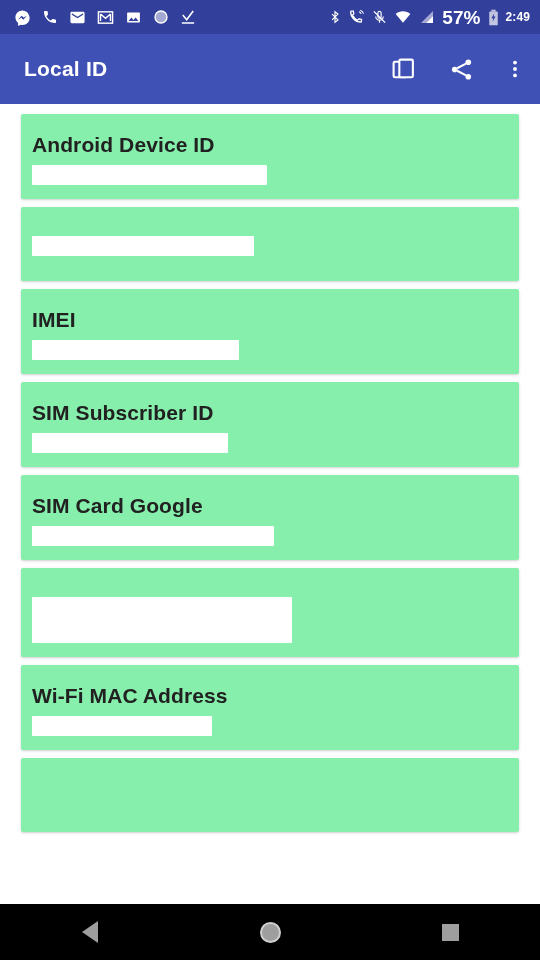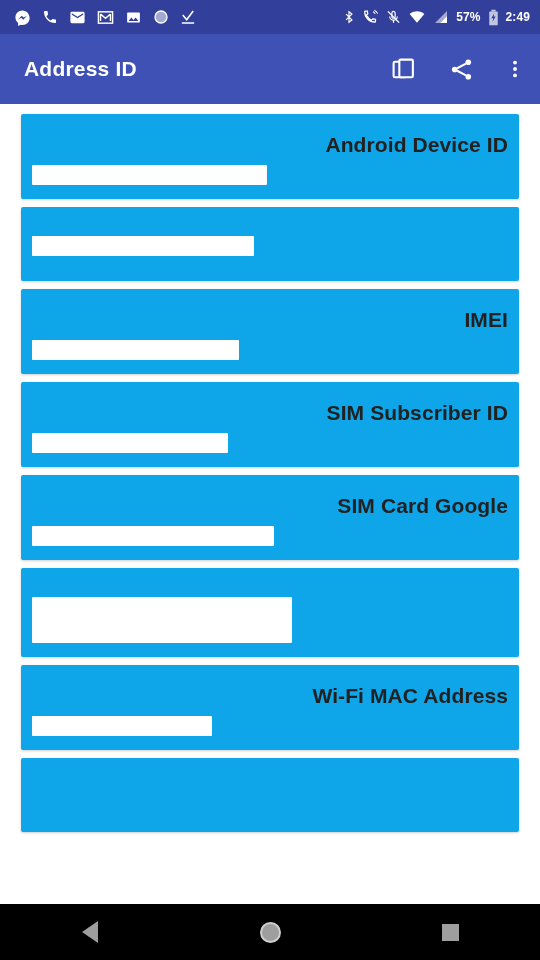--- a/index.html
+++ b/index.html
@@ -15,21 +15,21 @@
   .status-bar{
     position:absolute; top:0; left:0; width:540px; height:34px;
     background:#33409B;
     display:flex; align-items:center; justify-content:space-between;
     padding:0 10px 0 14px;
   }
   .status-left{ display:flex; align-items:center; gap:11px; }
   .status-right{ display:flex; align-items:center; gap:7px; }
   .sicon{ display:block; }
   .status-text{
-    color:#ffffff; font-size:12px; font-weight:bold;
+    color:#ffffff; font-size:19px; font-weight:bold;
     letter-spacing:.1px; line-height:1; white-space:nowrap;
   }
   .clock{ font-size:12px; }
 
   
   .app-bar{
     position:absolute; top:34px; left:0; width:540px; height:70px;
     background:#3F51B5;
     display:flex; align-items:center;
   }
@@ -46,26 +46,25 @@
   .bar-btn:last-child{ width:50px; }
 
   
   .content{
     position:absolute; top:104px; left:0; width:540px; height:800px;
     background:#FFFFFF; overflow:hidden;
   }
   .card{
     position:relative;
     margin:0 21px 8px 21px;
-    background:#0ea5e9;
+    background:#86efac;
     border-radius:2px;
     box-shadow:0 1px 2px rgba(0,0,0,.13), 0 1px 4px rgba(0,0,0,.07);
     padding:20px 11px 14px 11px;
     min-height:74px;
-    text-align:right;
   }
   .card:first-child{ margin-top:10px; }
   .card-title{
     font-size:21px; font-weight:bold; color:#212121;
     letter-spacing:.1px; line-height:1.05;
   }
   .card-value{
     margin-top:9px;
     color:#5b5b5b; font-size:15px;
     background:#FFFFFF;
@@ -155,21 +154,21 @@
       <svg class="sicon" width="11" height="17" viewBox="0 0 14 24">
           <rect x="4" y="1" width="6" height="2.5" fill="#fff" opacity=".7"></rect>
           <rect x="1" y="3.5" width="12" height="19.5" rx="1.2" fill="#fff" opacity=".7"></rect>
           <path fill="#33409B" d="M8 6l-4 7h2.6l-1 5 4.4-7.5H7.3z"></path>
         </svg>
       <span class="status-text clock">2:49</span>
     </div>
   </div>
 
   <div class="app-bar">
-    <div class="app-title">Address ID</div>
+    <div class="app-title">Local ID</div>
     <div class="bar-actions">
       <div class="bar-btn">
         <svg width="25" height="25" viewBox="0 0 24 24">
           <rect x="2.5" y="4.5" width="13" height="15" rx="1.3" fill="none" stroke="#fff" stroke-width="2"></rect>
           <rect x="8" y="2.5" width="13" height="17" rx="1.3" fill="#3F51B5" stroke="#fff" stroke-width="2"></rect>
         </svg>
       </div>
       <div class="bar-btn">
         <svg width="25" height="25" viewBox="0 0 24 24">
           <circle cx="18.5" cy="5" r="2.7" fill="#fff"></circle>

